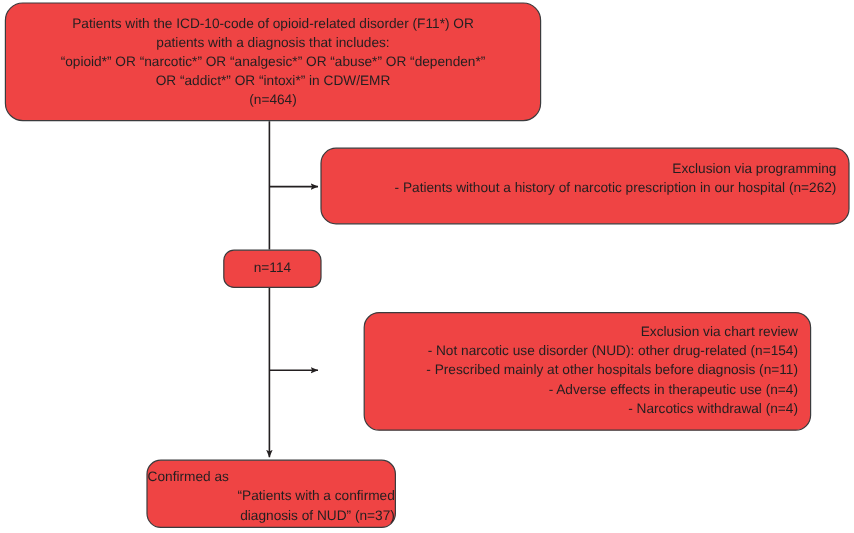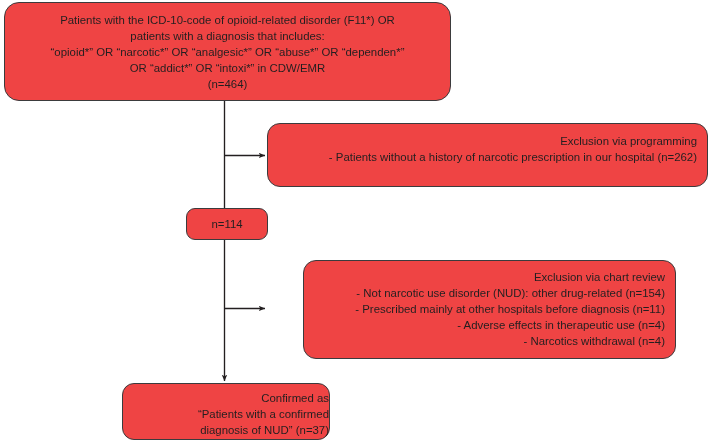--- a/index.html
+++ b/index.html
@@ -81,21 +81,21 @@
     margin-left: 36px;
   }
   #node-confirmed {
     left: 122px;
     top: 383px;
     width: 208px;
     height: 57px;
     border-radius: 12px;
     padding-top: 6px;
   }
-  #node-confirmed .line-1 { display: block; text-align: right; }
+  #node-confirmed .line-1 { display: block; text-align: left; }
   #node-confirmed .line-2,
   #node-confirmed .line-3 { display: block; text-align: right; }
 </style>
 </head>
 <body>
 
 <div id="flowchart-root">
 
   <svg id="connector-layer" viewBox="0 0 712 444" width="712" height="444" xmlns="http://www.w3.org/2000/svg">
     <defs>

